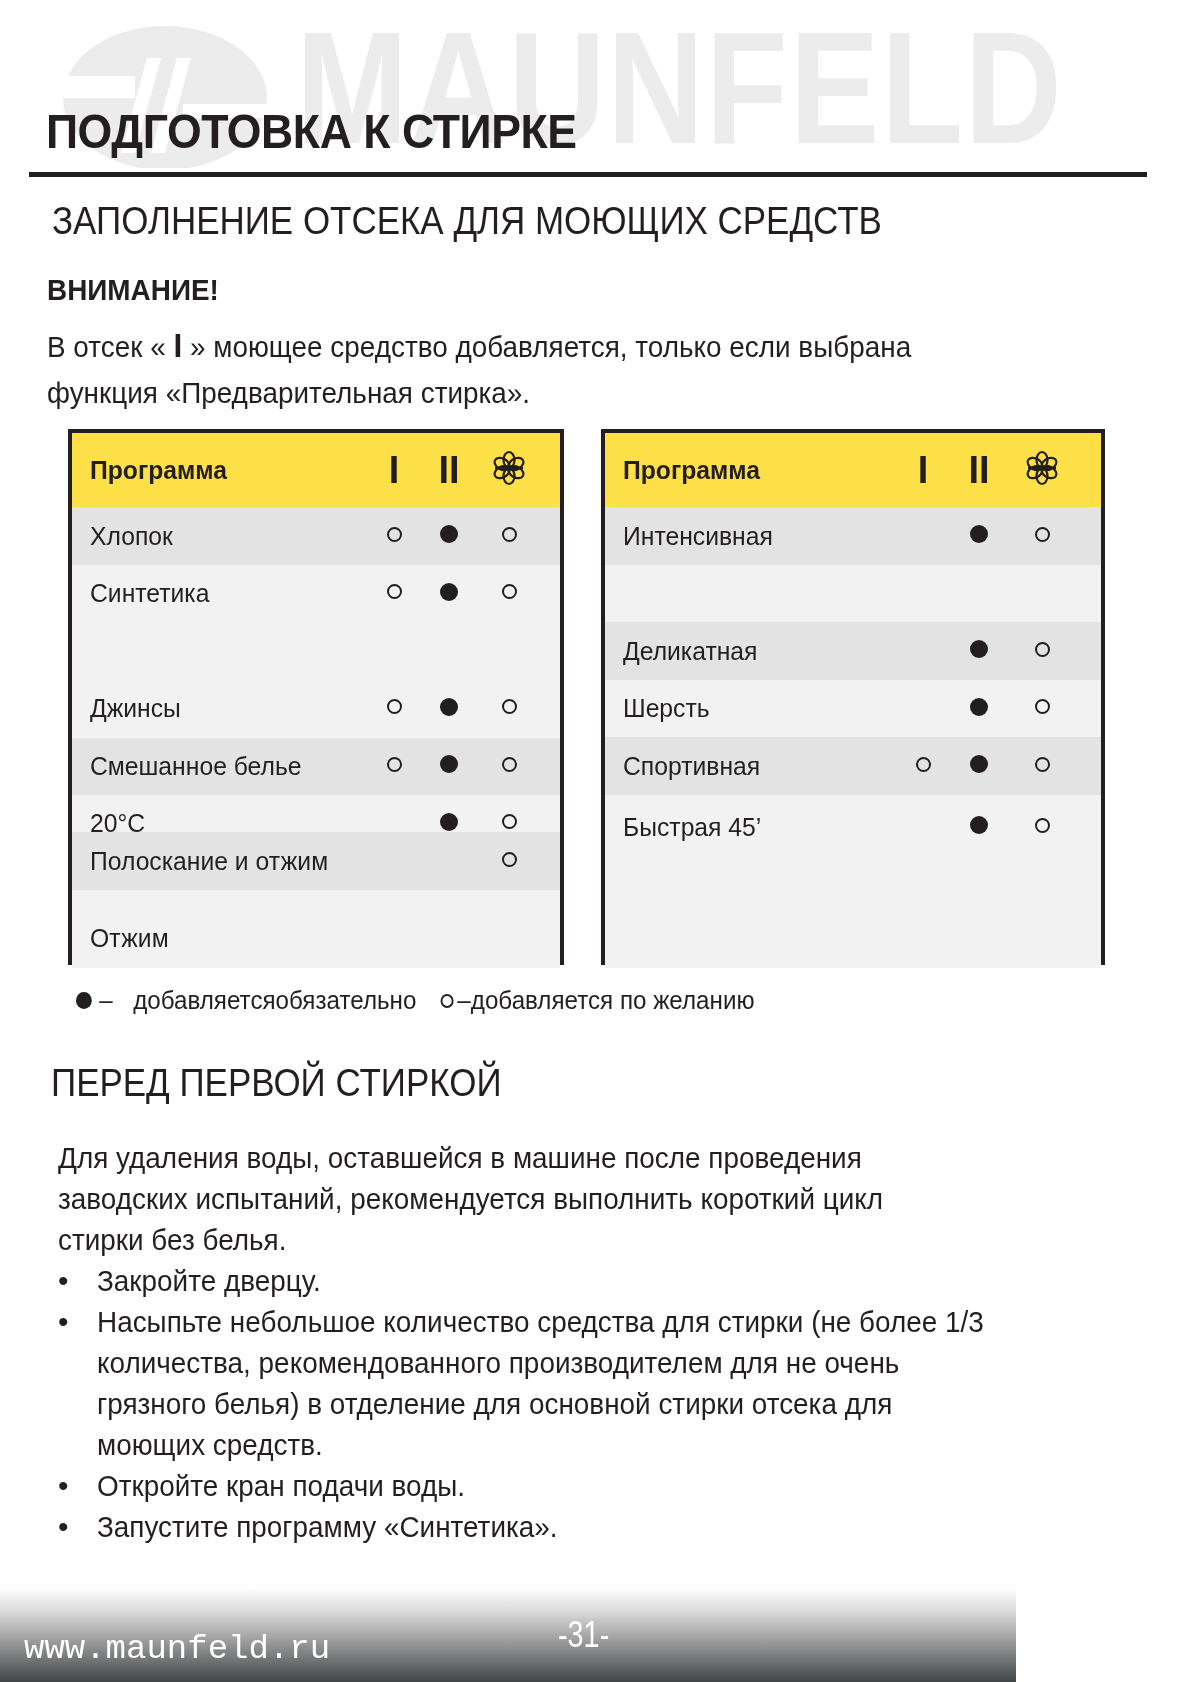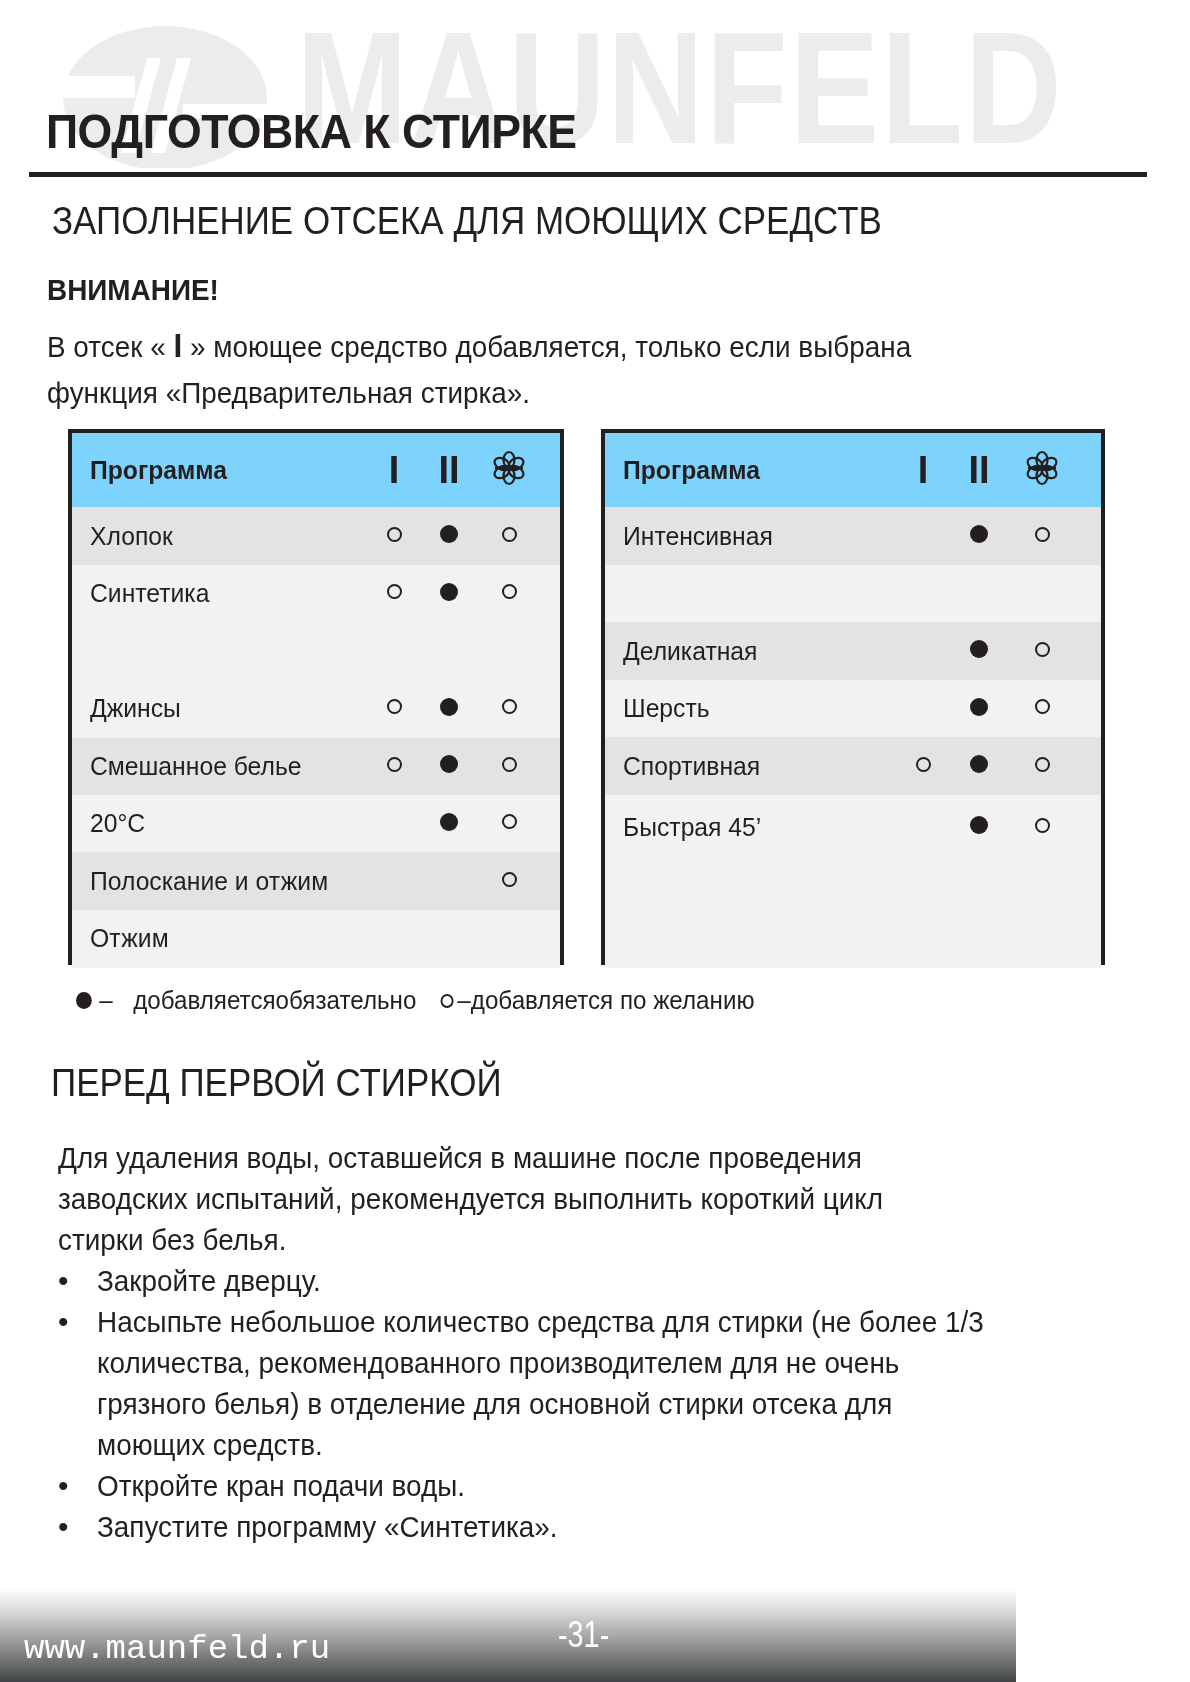--- a/index.html
+++ b/index.html
@@ -52,21 +52,21 @@
   .ptable {
     position: absolute; top: 429px; width: 496px; height: 536px;
     border: 4px solid #231f20; box-sizing: border-box; background: #f2f2f2;
   }
   .t-left { left: 68px; }
   .t-right { left: 601px; width: 504px; }
   .trow {
     position: absolute; left: 0; right: 0; height: 58px;
     display: flex; align-items: center;
   }
-  .trow.header { background: #7dd3fc; height: 74px; top: 0; }
+  .trow.header { background: #fde047; height: 74px; top: 0; }
   .trow.shade { background: #e3e3e3; }
   .trow.light { background: #f2f2f2; }
   .cell-name {
     position: absolute; left: 18px; font-size: 26px; white-space: nowrap;
     transform: scaleX(0.95); transform-origin: left center;
   }
   .cell-name.indent { left: 78px; }
   .header .cell-name { font-weight: bold; font-size: 26px; }
   .col { position: absolute; width: 30px; text-align: center; }
   .mark-full { display: inline-block; width: 18px; height: 18px; border-radius: 50%; background: #231f20; }
@@ -165,21 +165,21 @@
       <span class="cell-name">Джинсы</span>
       <span class="col" style="left:307px"><span class="mark-opt"></span></span>
       <span class="col" style="left:362px"><span class="mark-full"></span></span>
       <span class="col" style="left:422px"><span class="mark-opt"></span></span>
     </div>
     <div class="trow light" style="top:361.5px">
       <span class="cell-name">20°C</span>
       <span class="col" style="left:362px"><span class="mark-full"></span></span>
       <span class="col" style="left:422px"><span class="mark-opt"></span></span>
     </div>
-    <div class="trow shade" style="top:419px">
+    <div class="trow shade" style="top:399px">
       <span class="cell-name">Полоскание и отжим</span>
       <span class="col" style="left:422px"><span class="mark-opt"></span></span>
     </div>
     <div class="trow light" style="top:476.5px">
       <span class="cell-name">Отжим</span>
     </div>
   </div>
 
 <div class="ptable t-right" id="tbl-right">
     <div class="trow header">

